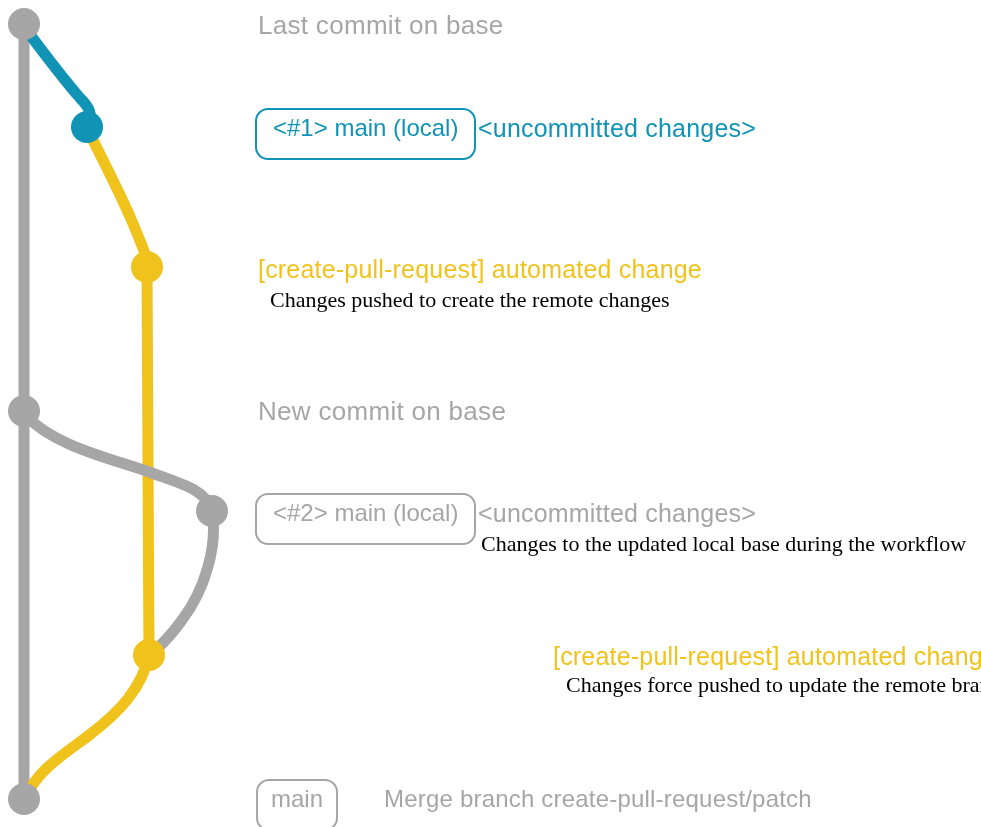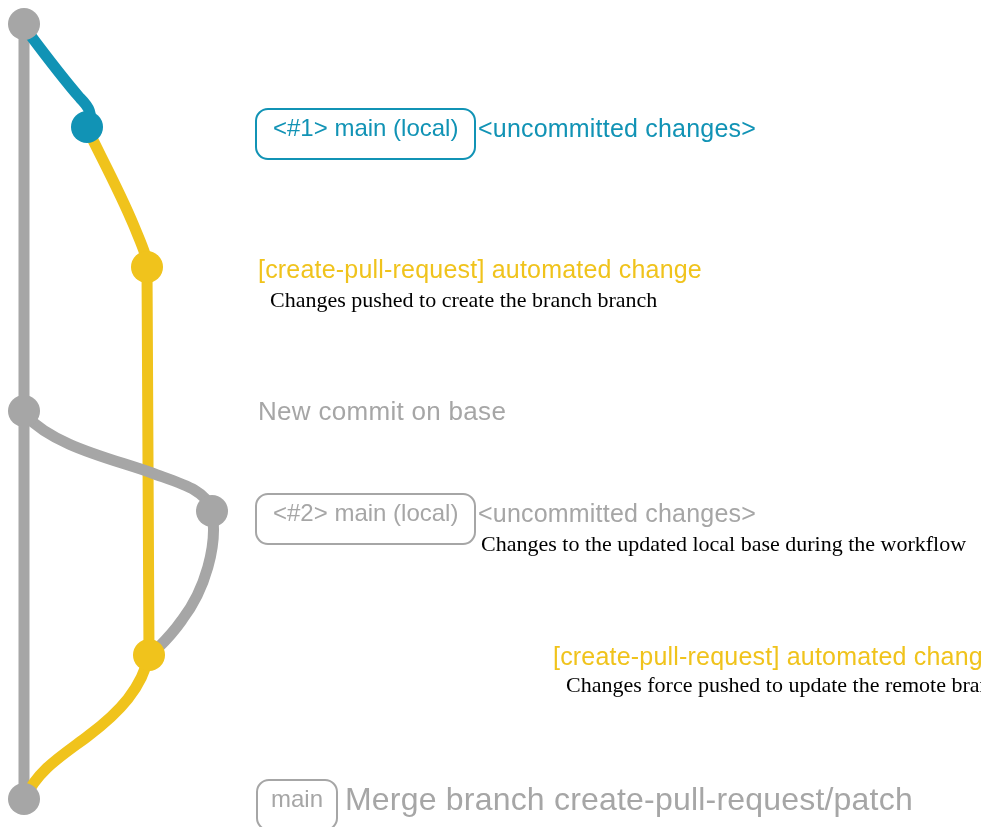--- a/index.html
+++ b/index.html
@@ -56,21 +56,21 @@
   .badge--small  { padding: 0 13px; }
 
   .heading {
     font-size: 25px;
     line-height: 32px;
     letter-spacing: 0.2px;
   }
   .heading--teal   { color: var(--teal); }
   .heading--gray   { color: var(--gray); }
   .heading--yellow { color: var(--yellow); }
-  .heading--merge  { font-size: 32px; line-height: 38px; }
+  .heading--merge  { font-size: 24px; line-height: 38px; margin-left: 39px; }
 
   .note {
     font-family: "Liberation Serif", serif;
     font-size: 22px;
     line-height: 28px;
     color: var(--ink);
   }
 </style>
 </head>
 <body>
@@ -95,26 +95,27 @@
 
     <circle class="f-gray" cx="24" cy="24" r="16"></circle>
     <circle class="f-teal" cx="87" cy="127" r="16"></circle>
     <circle class="f-yellow" cx="147" cy="267" r="16"></circle>
     <circle class="f-gray" cx="24" cy="411" r="16"></circle>
     <circle class="f-gray" cx="212" cy="511" r="16"></circle>
     <circle class="f-yellow" cx="149" cy="655" r="16"></circle>
     <circle class="f-gray" cx="24" cy="799" r="16"></circle>
   </svg>
 
+  <div class="ann section-label" style="left:258px; top:10px;">Last commit on base</div>
 
   <div class="ann badge badge--teal" style="left:255px; top:108px;">&lt;#1&gt; main (local)</div>
   <div class="ann heading heading--teal" style="left:478px; top:112px;">&lt;uncommitted changes&gt;</div>
 
   <div class="ann heading heading--yellow" style="left:258px; top:253px;">[create-pull-request] automated change</div>
-  <div class="ann note" style="left:270px; top:286px;">Changes pushed to create the branch branch</div>
+  <div class="ann note" style="left:270px; top:286px;">Changes pushed to create the remote changes</div>
 
   <div class="ann section-label" style="left:258px; top:396px;">New commit on base</div>
 
   <div class="ann badge badge--gray" style="left:255px; top:493px;">&lt;#2&gt; main (local)</div>
   <div class="ann heading heading--gray" style="left:478px; top:497px;">&lt;uncommitted changes&gt;</div>
   <div class="ann note" style="left:481px; top:530px;">Changes to the updated local base during the workflow</div>
 
   <div class="ann heading heading--yellow" style="left:553px; top:640px;">[create-pull-request] automated change</div>
   <div class="ann note" style="left:566px; top:671px;">Changes force pushed to update the remote branch</div>
 

